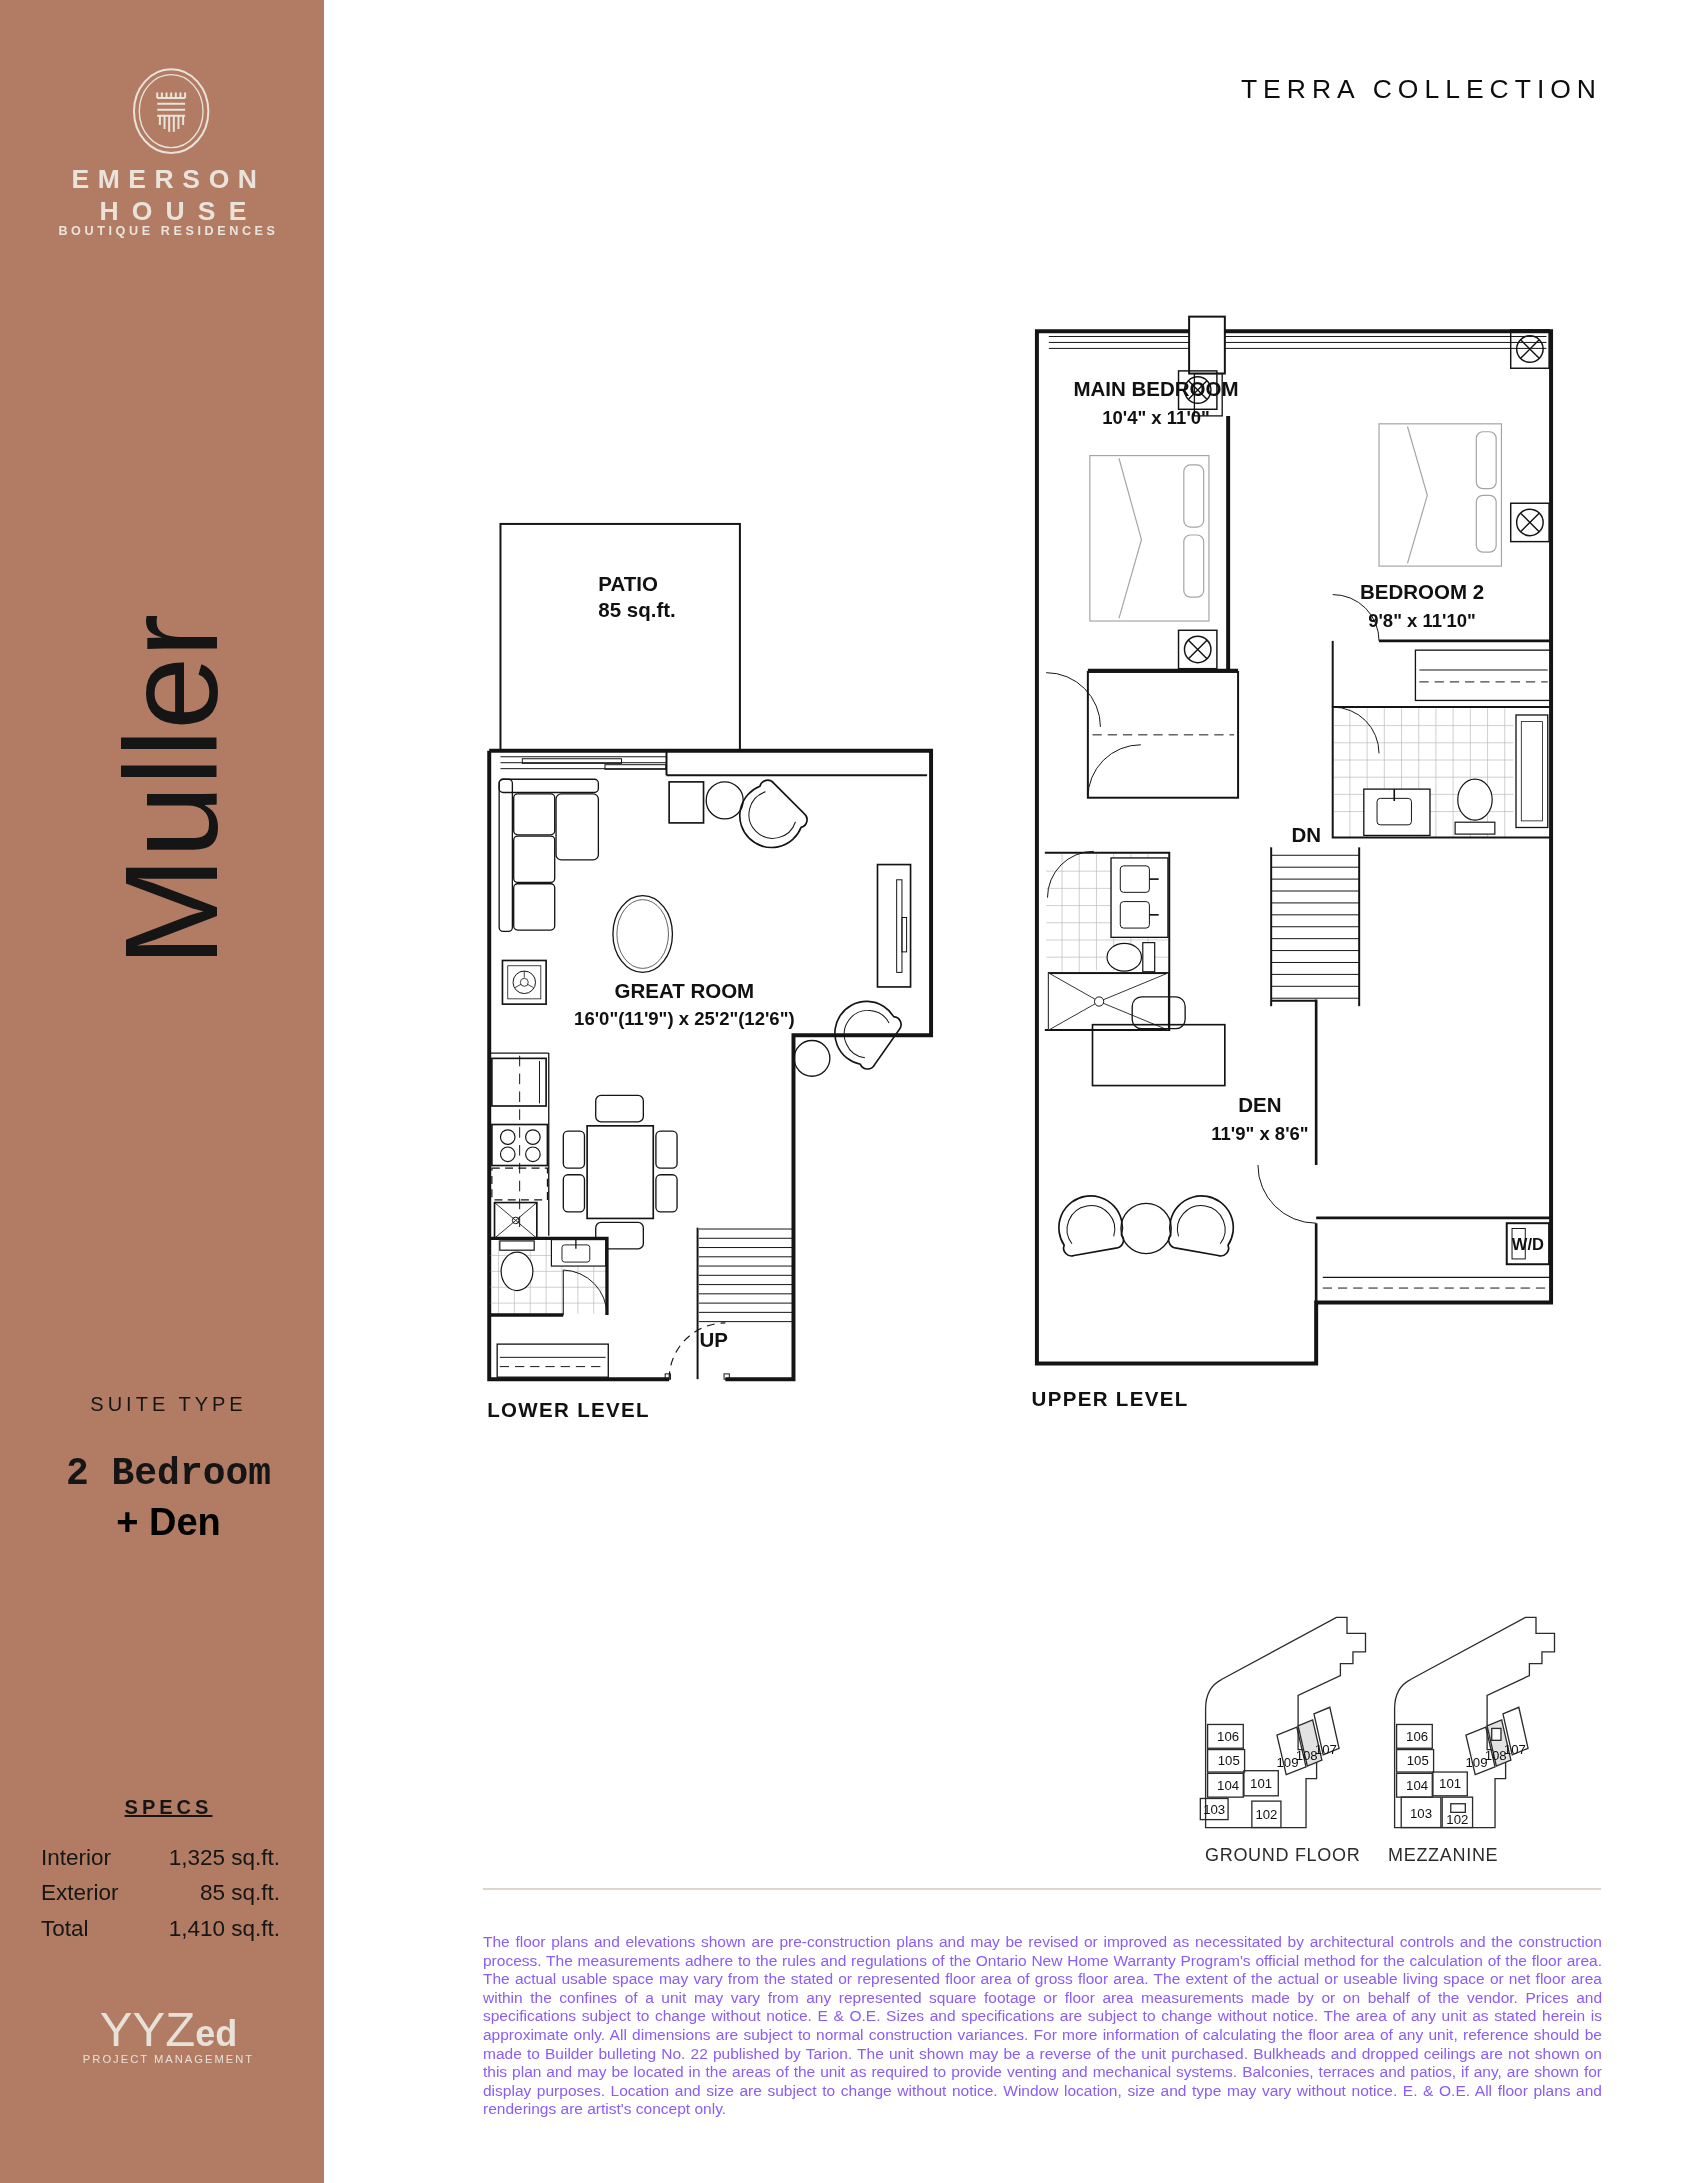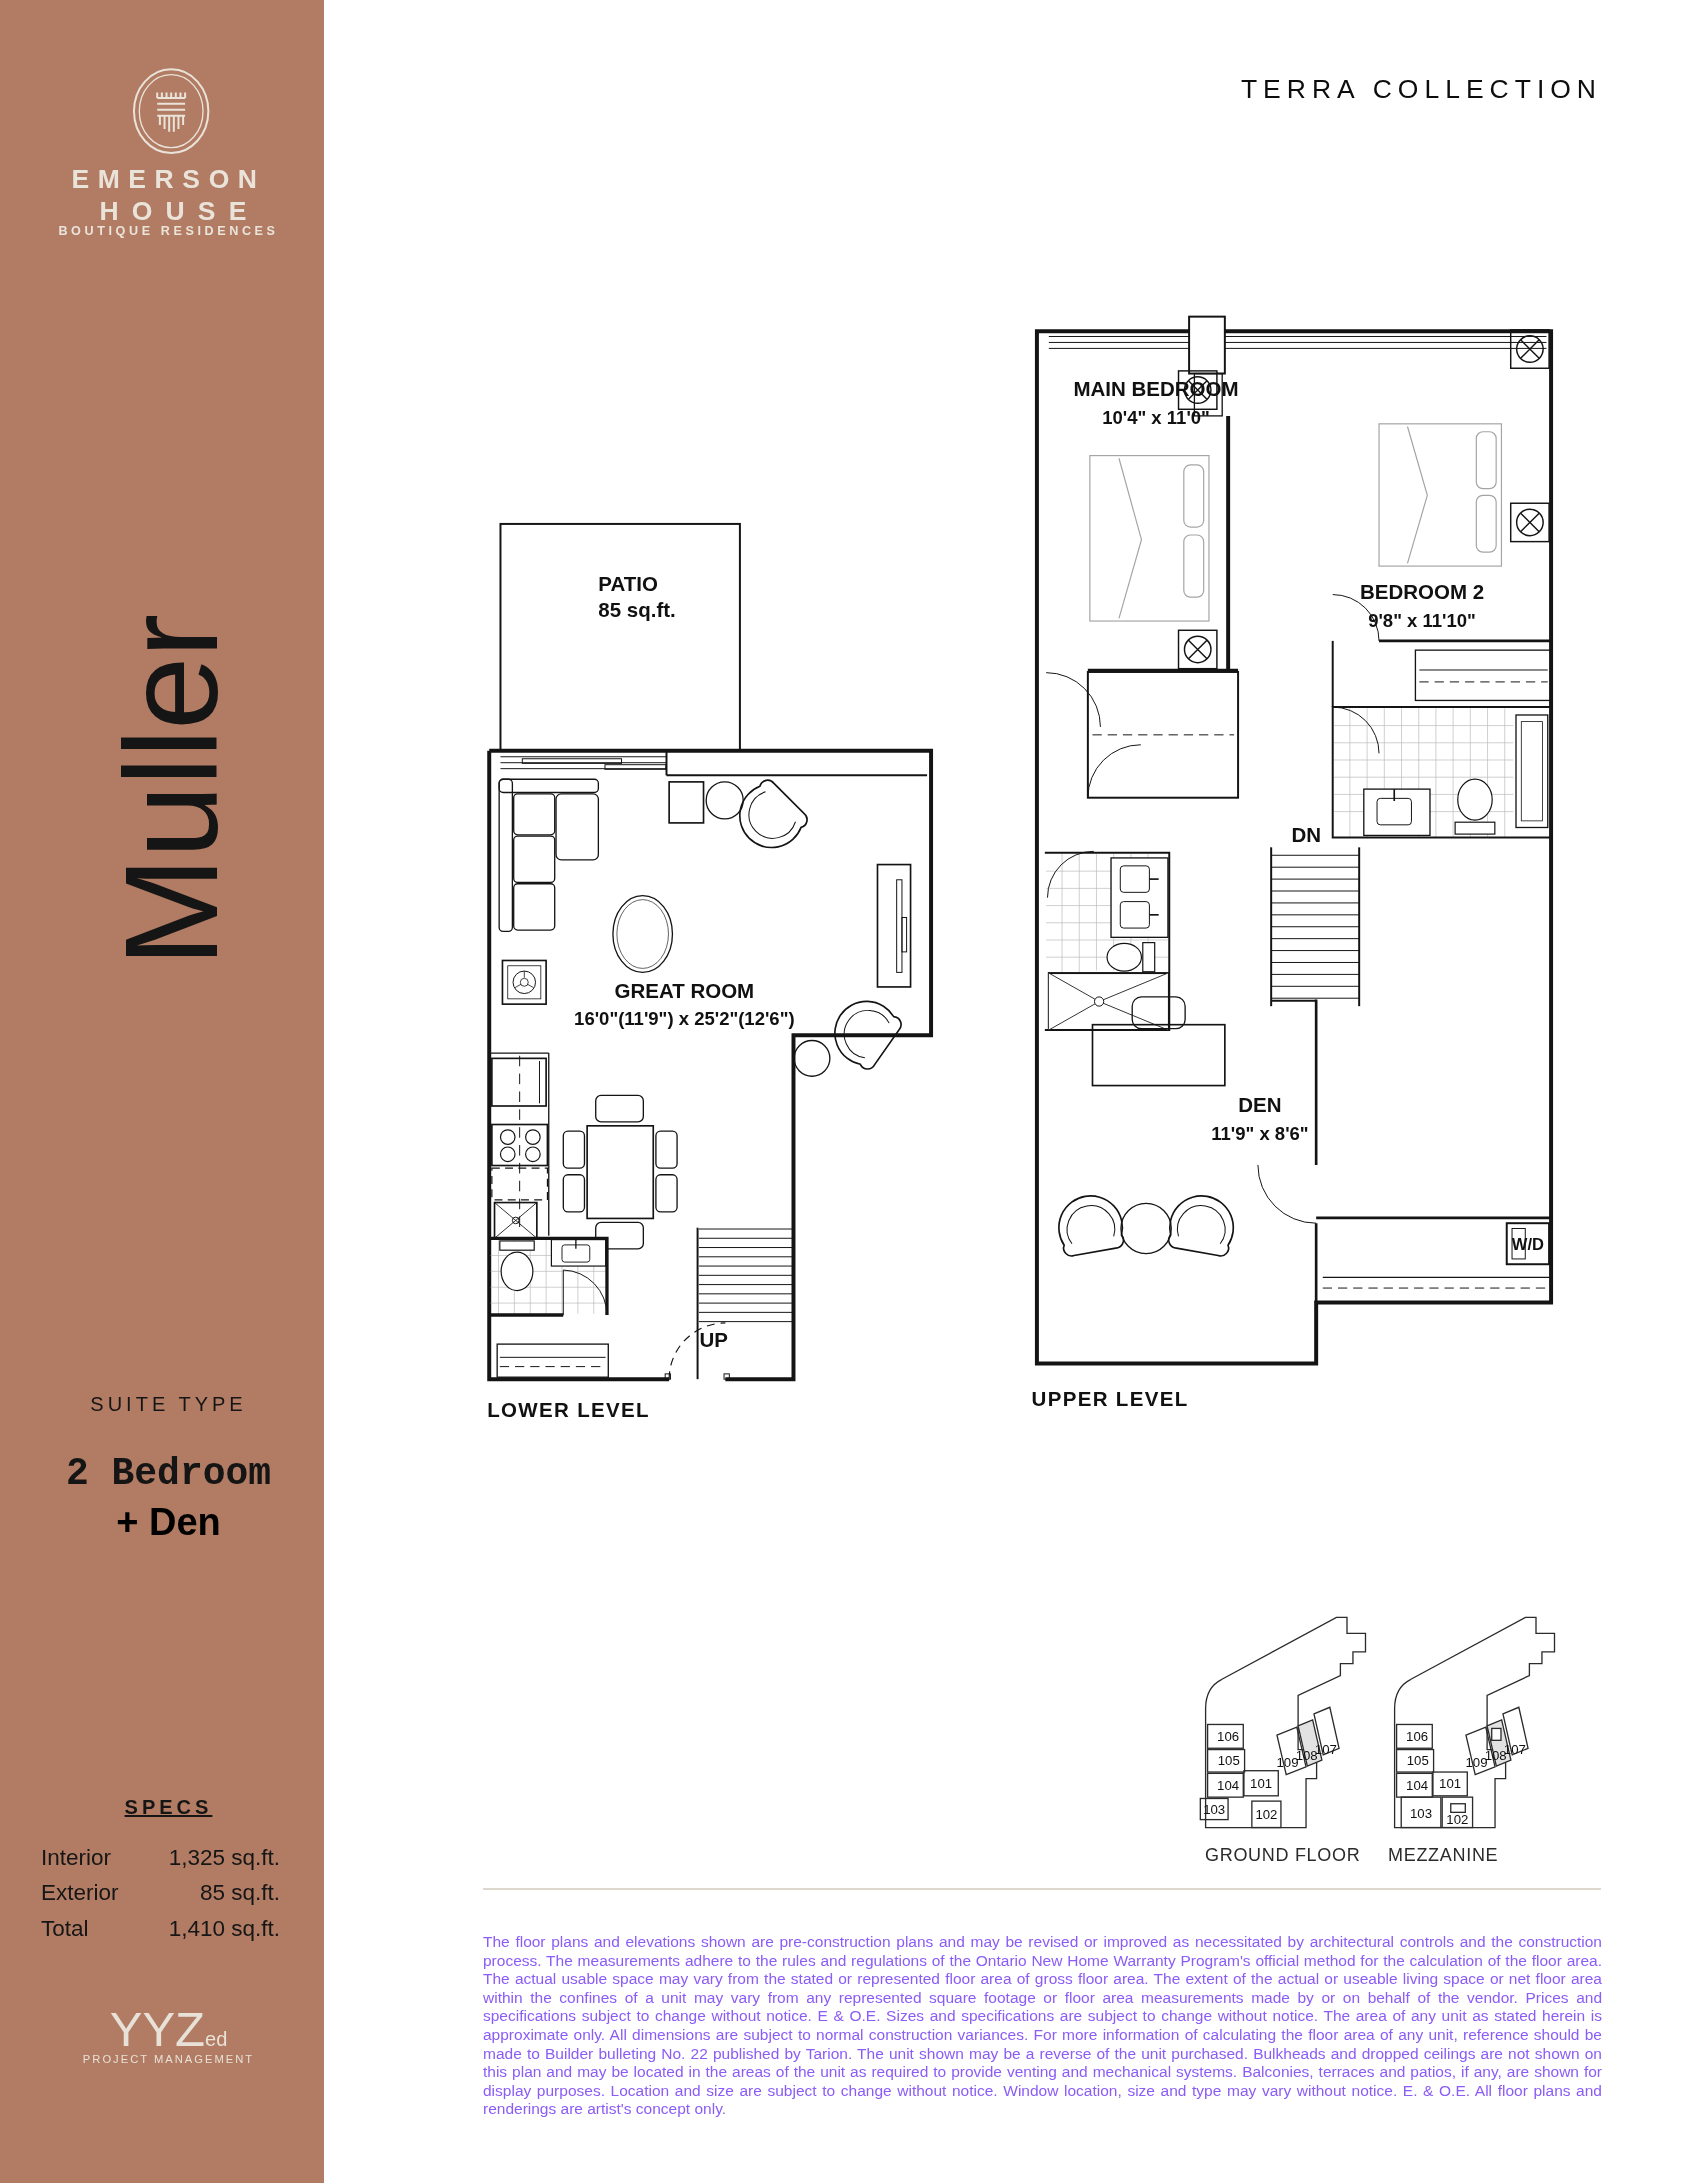--- a/index.html
+++ b/index.html
@@ -20,21 +20,21 @@
     font-size:132px;font-weight:100;color:#151515;white-space:nowrap;letter-spacing:-1.3px;
   }
   .suite-type-label{position:absolute;left:0;top:1393px;width:337px;text-align:center;font-size:20px;font-weight:400;letter-spacing:4px;color:#151515;}
   .suite-type-v1{position:absolute;left:0;top:1452px;width:337px;text-align:center;font-size:38px;font-weight:700;color:#151515;font-family:Liberation Mono, monospace;}
   .suite-type-v2{position:absolute;left:0;top:1501px;width:337px;text-align:center;font-size:38px;font-weight:700;color:#000000;}
   .specs-label{position:absolute;left:0;top:1796px;width:337px;text-align:center;font-size:20px;font-weight:700;letter-spacing:4px;color:#151515;text-decoration:underline;}
   .spec-rows{position:absolute;left:41px;top:1845px;width:239px;}
   .spec-row{display:flex;justify-content:space-between;font-size:22.5px;color:#161616;margin-bottom:9.3px;}
   .yyzed{position:absolute;left:0;top:2001px;width:337px;text-align:center;color:#e8e1d8;}
   .yyzed-main{font-size:49px;letter-spacing:0px;}
-  .yyzed-suffix{font-size:20px;}
+  .yyzed-suffix{font-size:36px;font-weight:bold;}
   .yyzed-sub{font-size:11.2px;letter-spacing:2px;margin-top:-4px;}
   
   .collection-title{position:absolute;right:85px;top:74px;font-size:26.5px;letter-spacing:6px;color:#0d0d0d;}
   
   svg{position:absolute;overflow:visible;}
   svg text{font-family:"Liberation Sans",sans-serif;}
   .plan-label{font-weight:bold;font-size:31px;fill:#111;}
   .plan-dims{font-weight:bold;font-size:28px;fill:#111;}
   .level-label{font-weight:bold;font-size:31px;letter-spacing:2px;fill:#111;}
   .kp-num{font-size:20px;fill:#111;}

